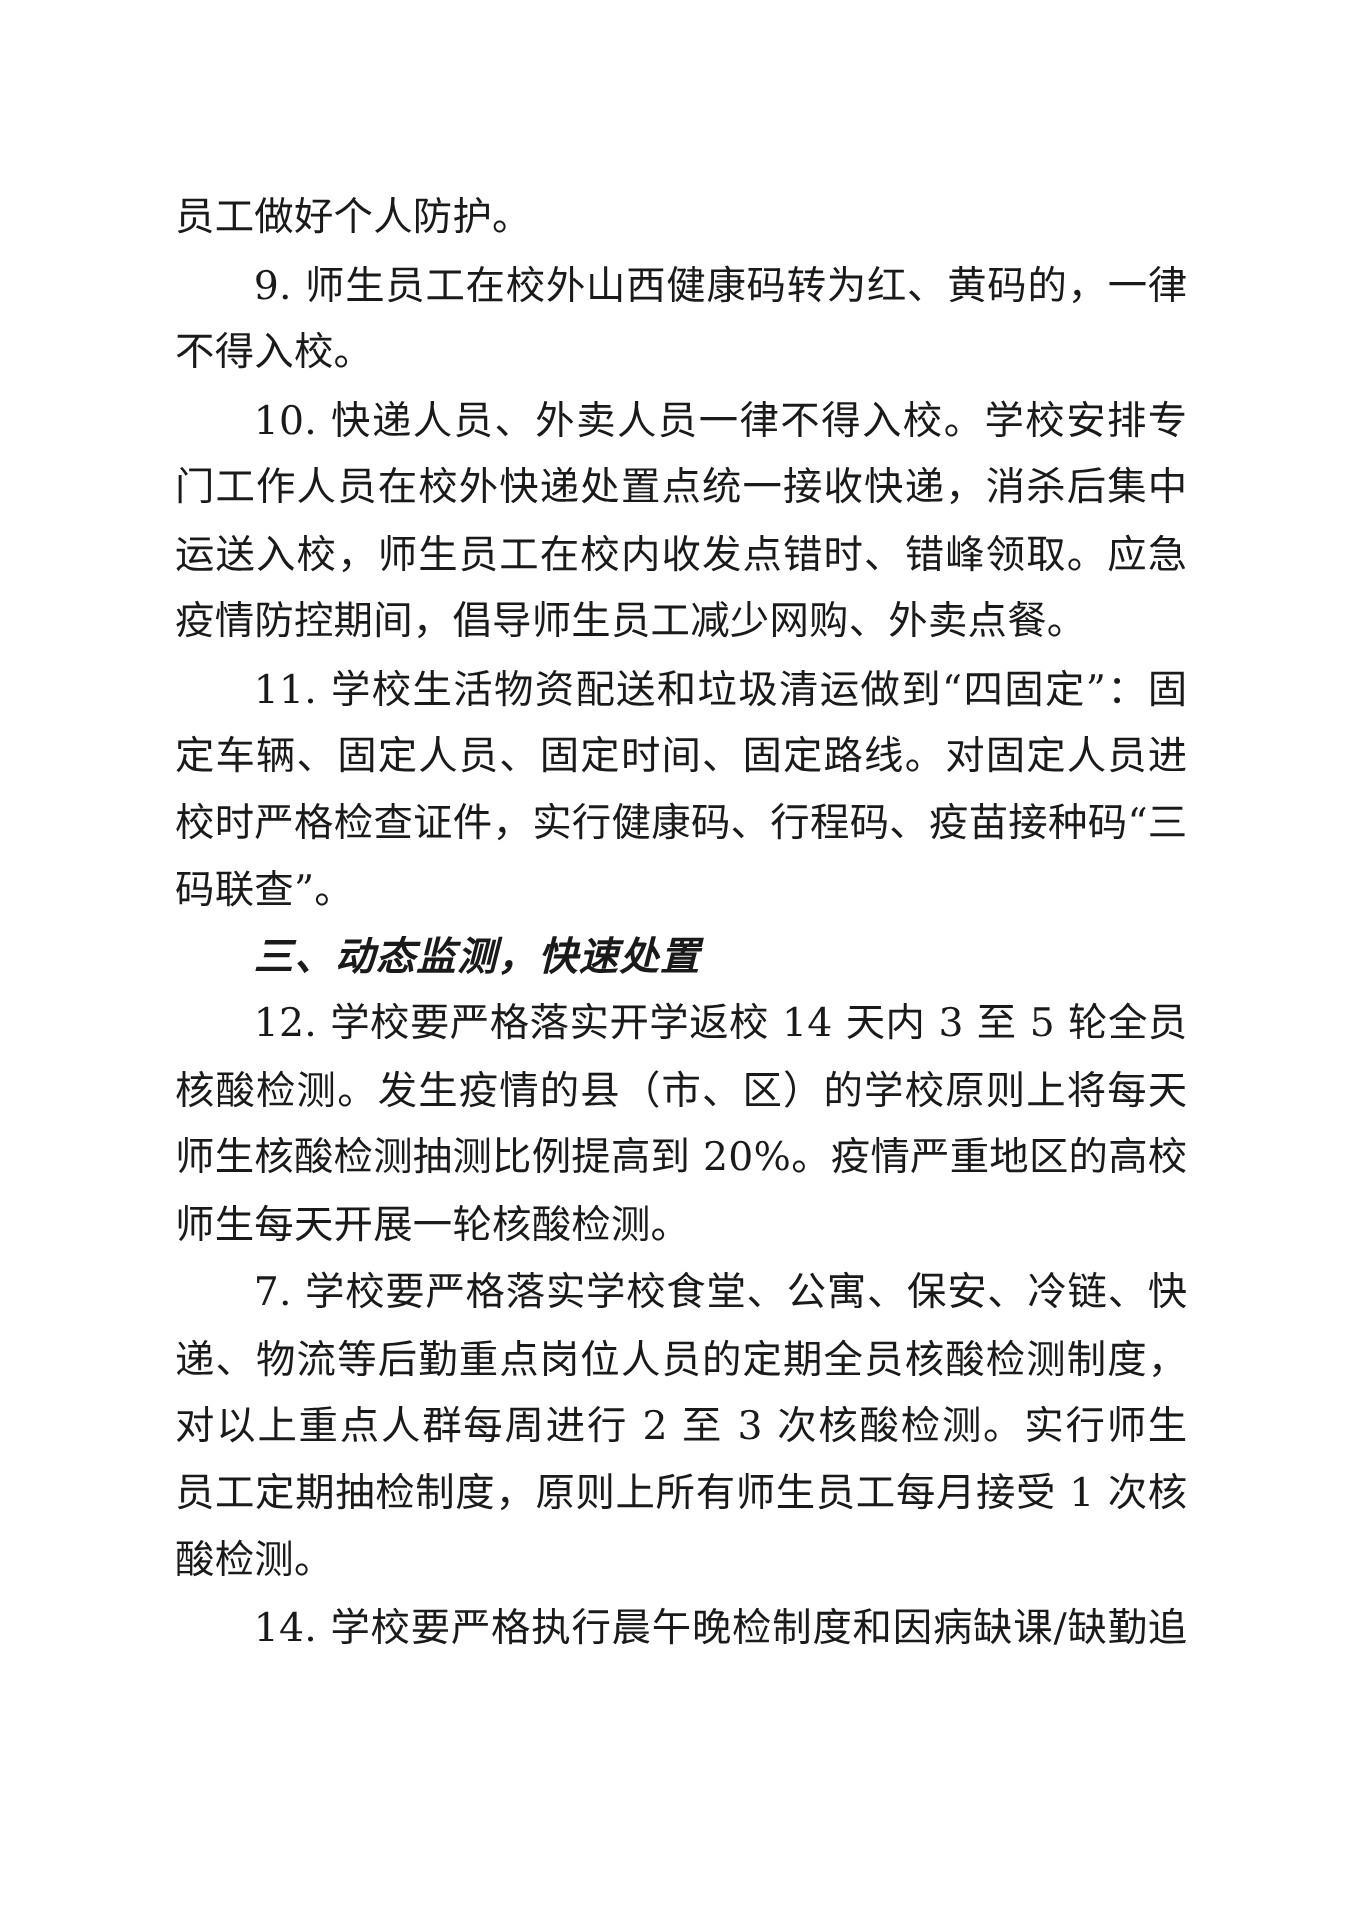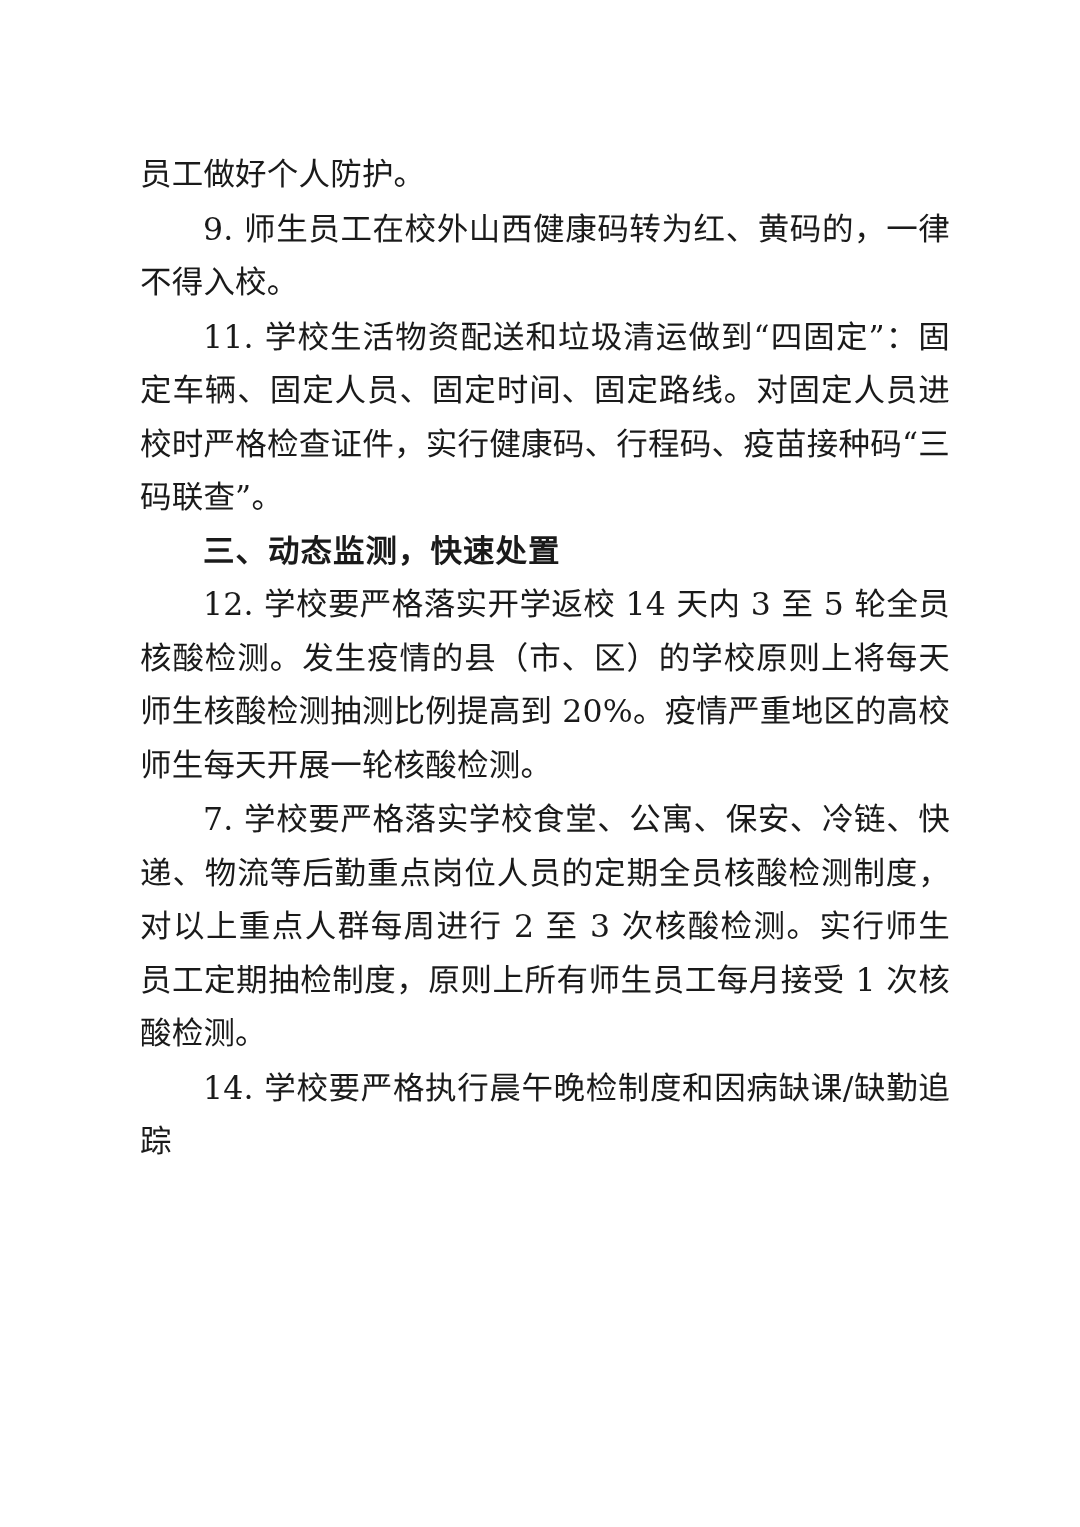--- a/index.html
+++ b/index.html
@@ -41,20 +41,21 @@
   }
   .heading {
     font-size: 31.5px;
     line-height: 53.5px;
     font-weight: bold;
     font-family: "DejaVu Sans", "Liberation Sans", sans-serif;
     text-indent: 63px;
     margin: 0;
     padding: 0;
     letter-spacing: 1px;
+    font-style: italic;
   }
   .gap-before {
     margin-top: 0px;
   }
   .page-number {
     position: absolute;
     left: 0;
     right: 0;
     top: 1432px;
     text-align: center;
@@ -68,20 +69,21 @@
 <body>
 
 <div class="page">
   <div class="content">
 
     <p class="para">员工做好个人防护。</p>
 
 
     <p class="para indent">9. 师生员工在校外山西健康码转为红、黄码的，一律不得入校。</p>
 
+    <p class="para indent">10. 快递人员、外卖人员一律不得入校。学校安排专门工作人员在校外快递处置点统一接收快递，消杀后集中运送入校，师生员工在校内收发点错时、错峰领取。应急疫情防控期间，倡导师生员工减少网购、外卖点餐。</p>
 
     <p class="para indent">11. 学校生活物资配送和垃圾清运做到“四固定”：固定车辆、固定人员、固定时间、固定路线。对固定人员进校时严格检查证件，实行健康码、行程码、疫苗接种码“三码联查”。</p>
 
     <h2 class="heading gap-before">三、动态监测，快速处置</h2>
 
     <p class="para indent">12. 学校要严格落实开学返校 14 天内 3 至 5 轮全员核酸检测。发生疫情的县（市、区）的学校原则上将每天师生核酸检测抽测比例提高到 20%。疫情严重地区的高校师生每天开展一轮核酸检测。</p>
 
     <p class="para indent">7. 学校要严格落实学校食堂、公寓、保安、冷链、快递、物流等后勤重点岗位人员的定期全员核酸检测制度，对以上重点人群每周进行 2 至 3 次核酸检测。实行师生员工定期抽检制度，原则上所有师生员工每月接受 1 次核酸检测。</p>
 
     <p class="para indent">14. 学校要严格执行晨午晚检制度和因病缺课/缺勤追踪</p>

